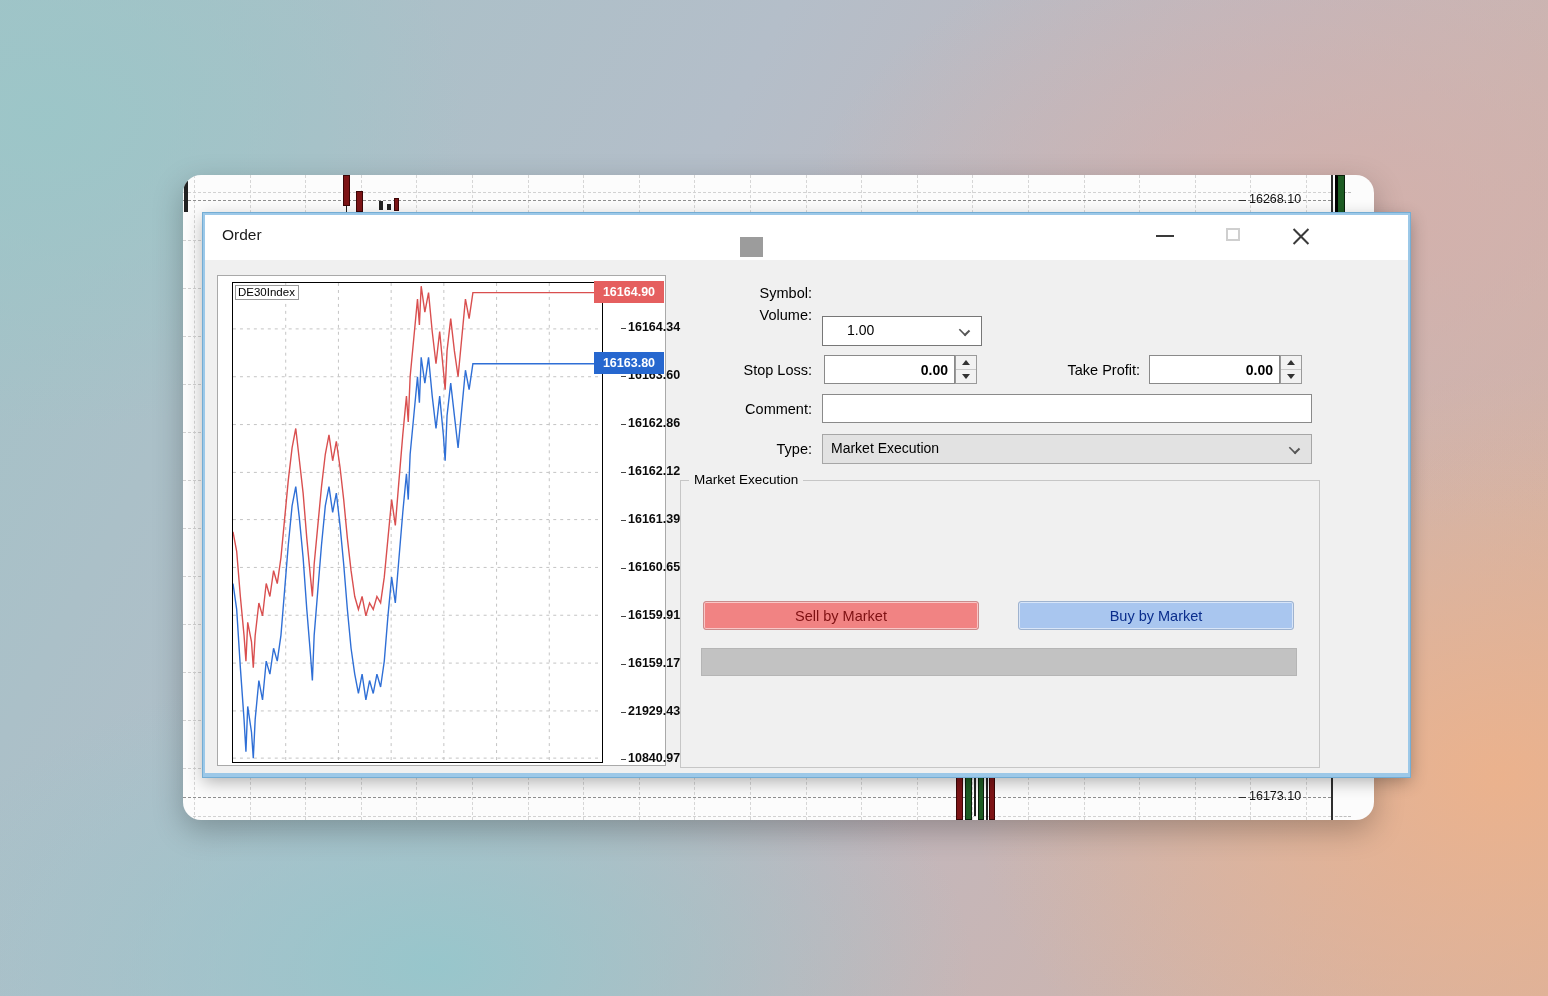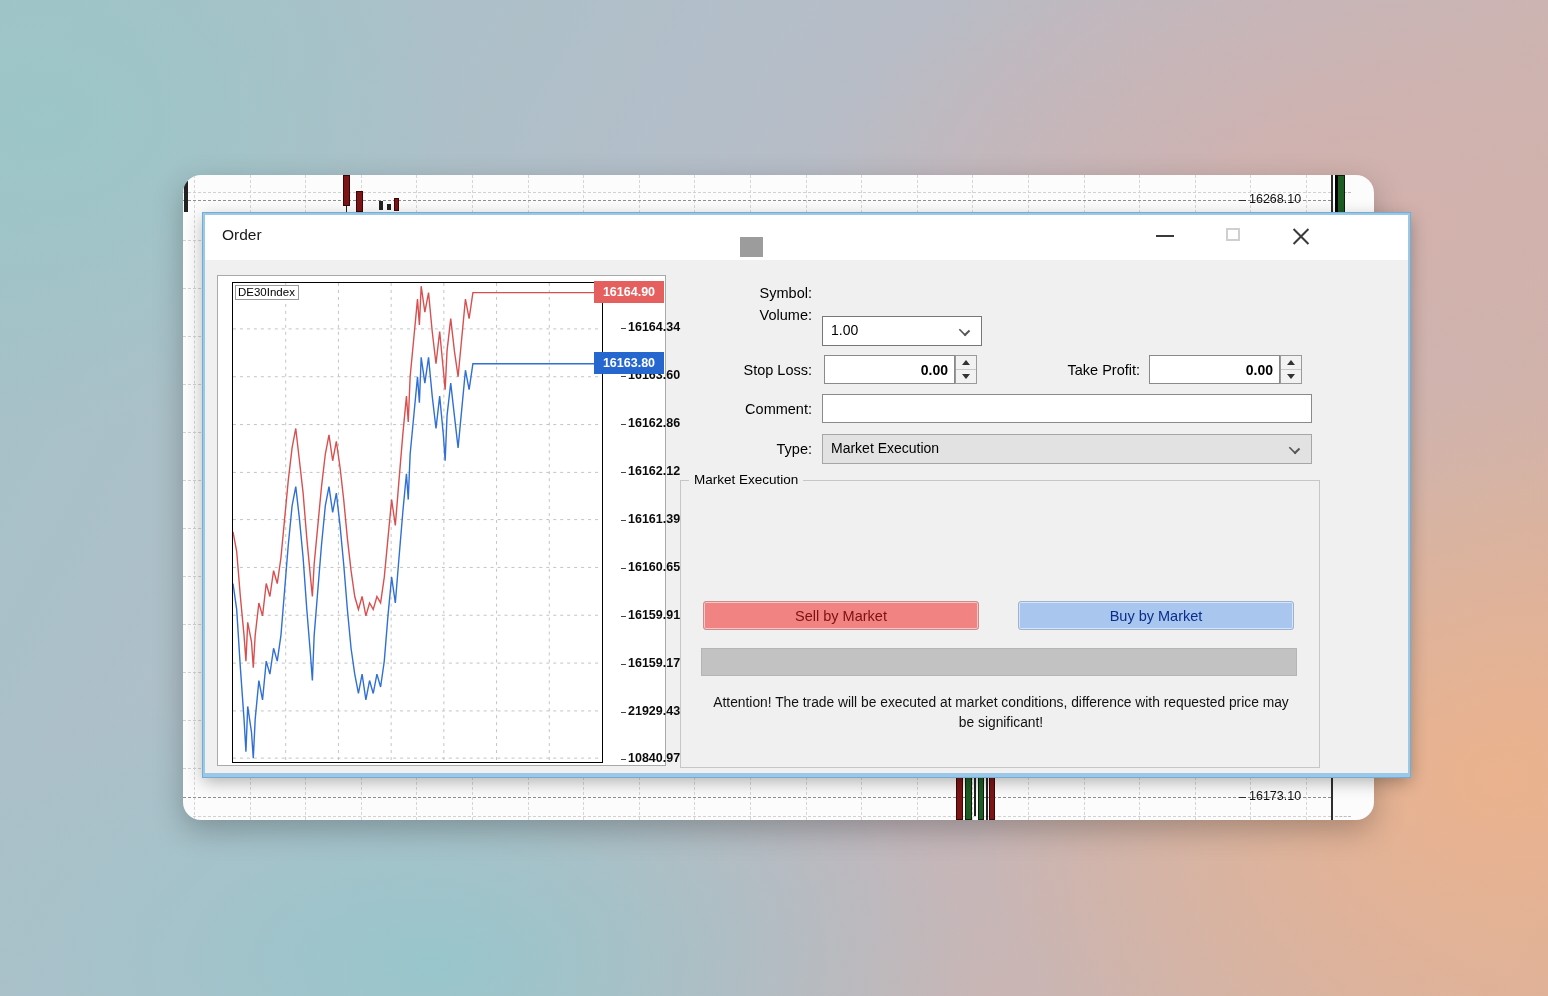--- a/index.html
+++ b/index.html
@@ -235,21 +235,21 @@
       <div class="scale-label" style="top: 427.719px;">21929.43</div>
       <div class="scale-label" style="top: 475.105px;">10840.97</div>
       <div class="scale-badge badge-ask" style="top: 4.73684px;">16164.90</div>
       <div class="scale-badge badge-bid" style="top: 76.1404px;">16163.80</div>
     </div>
 
   <div class="form-label" style="left:487px;top:70px">Symbol:</div>
 
   <div class="form-label" style="left:487px;top:92px">Volume:</div>
   <div class="fld" style="left:617px;top:101px;width:160px;height:30px;border-color:#777">
-    <span class="val" style="position:absolute;left:8px;top:5px">1.00</span>
+    <span class="val" style="position:absolute;left:24px;top:5px">1.00</span>
     <span class="chev"></span>
   </div>
 
   <div class="form-label" style="left:487px;top:147px">Stop Loss:</div>
   <input class="text-in num" style="left: 619px; top: 140px; width: 131px; height: 29px;" value="0.00">
   <div class="spin" style="left:750px;top:140px;height:29px">
     <div class="spin-half spin-up">
         <span class="tri-up"></span>
       </div>
     <div class="spin-half spin-dn">
@@ -275,15 +275,14 @@
   <div class="fld drop" style="left:617px;top:219px;width:490px;height:30px">
     <span class="val">Market Execution</span>
     <span class="chev"></span>
   </div>
 
   <div class="groupbox">
     <span class="group-label">Market Execution</span>
     <button class="mkt-btn buy">Buy by Market</button>
     <button class="mkt-btn sell">Sell by Market</button>
     <div class="progress"></div>
-    <div class="attention">Attention! The trade will be executed at market conditions, difference with requested price may be significant!</div>
   </div>
 </div>
 
 </body></html>

